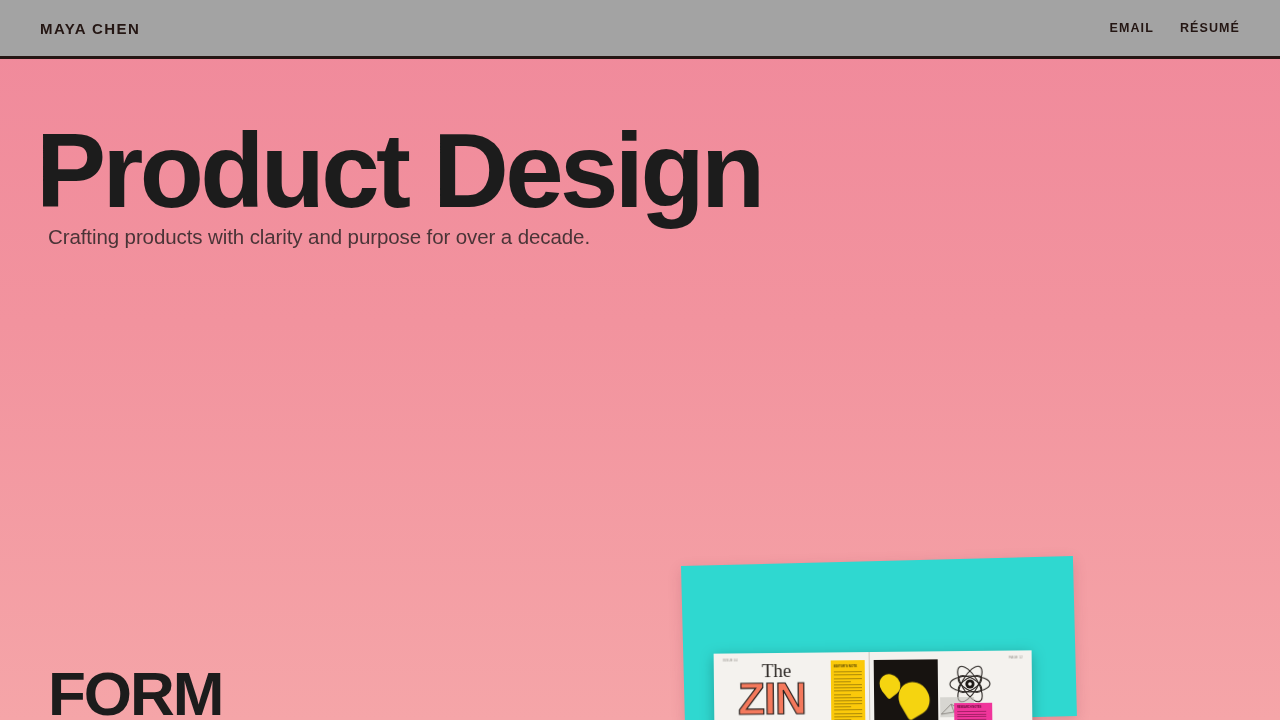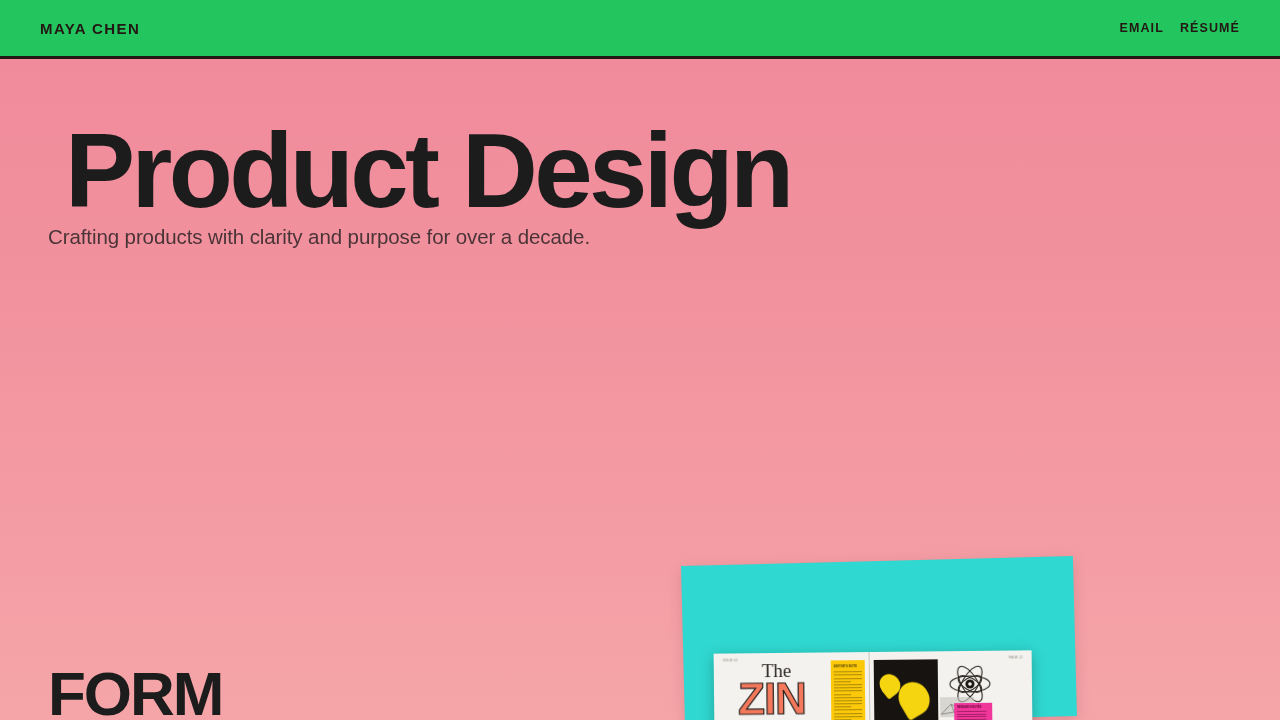--- a/index.html
+++ b/index.html
@@ -6,38 +6,38 @@
   html,body { width:1280px; height:720px; overflow:hidden; }
   body {
     font-family:"Liberation Sans", sans-serif;
     background:linear-gradient(180deg,#f0899b 0%,#f2939e 45%,#f5a5a8 100%);
     position:relative;
   }
 
   
   .site-header{
     position:absolute; top:0; left:0; width:1280px; height:59px;
-    background:#22c55e; border-bottom:3px solid #241613;
+    background:#a3a3a3; border-bottom:3px solid #241613;
     display:flex; align-items:center; justify-content:space-between;
     padding:0 40px; z-index:40;
   }
   .brand{
     font-size:15px; font-weight:bold; letter-spacing:1.4px;
     color:#241613;
   }
-  .nav{ display:flex; align-items:flex-start; gap:16px; }
+  .nav{ display:flex; align-items:flex-start; gap:26px; }
   .nav-link{
     font-size:12.5px; font-weight:bold; letter-spacing:1.1px;
     color:#241613; text-decoration:none; cursor:pointer;
   }
 
   
   .hero{ position:absolute; top:59px; left:0; width:1280px; z-index:20; }
   .headline{
-    margin-left:65px; margin-top:62px;
+    margin-left:36px; margin-top:62px;
     font-size:105px; font-weight:bold; line-height:0.95;
     letter-spacing:-3.6px; color:#1c1c1c;
     white-space:nowrap;
   }
   .headline .line2{ display:block; margin-top:4px; }
   .amp{ color:rgba(40,26,26,0.62); }
 
   .subtitle{
     margin-left:48px; 
     font-size:20.5px; line-height:1.56; color:#4a3437;

